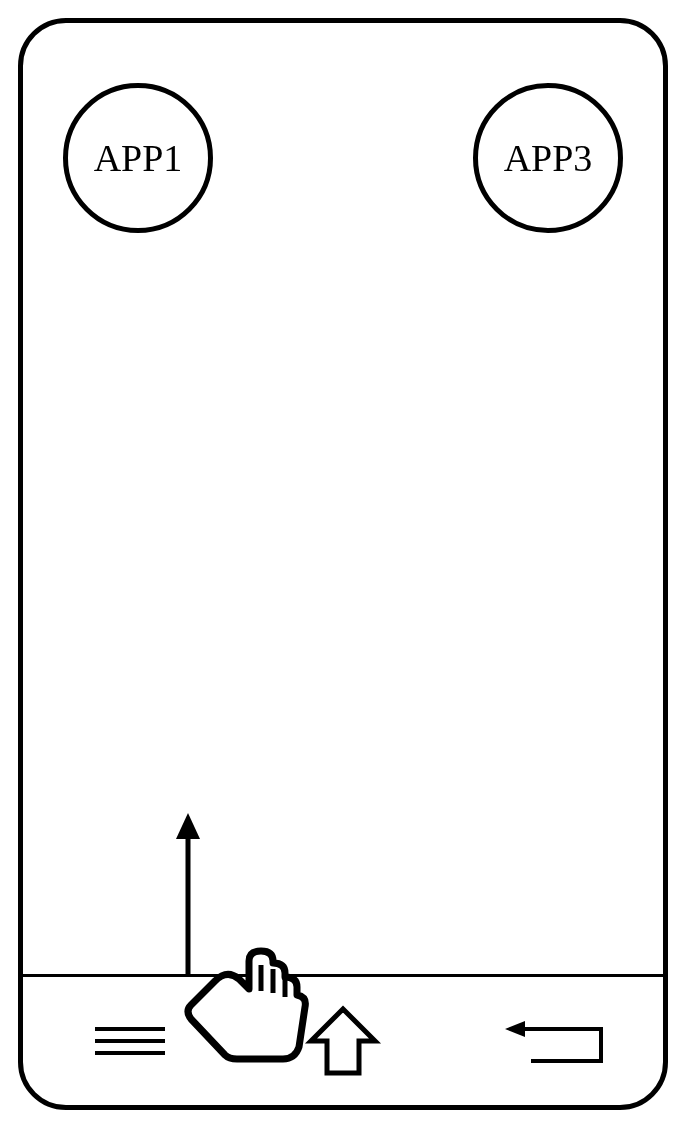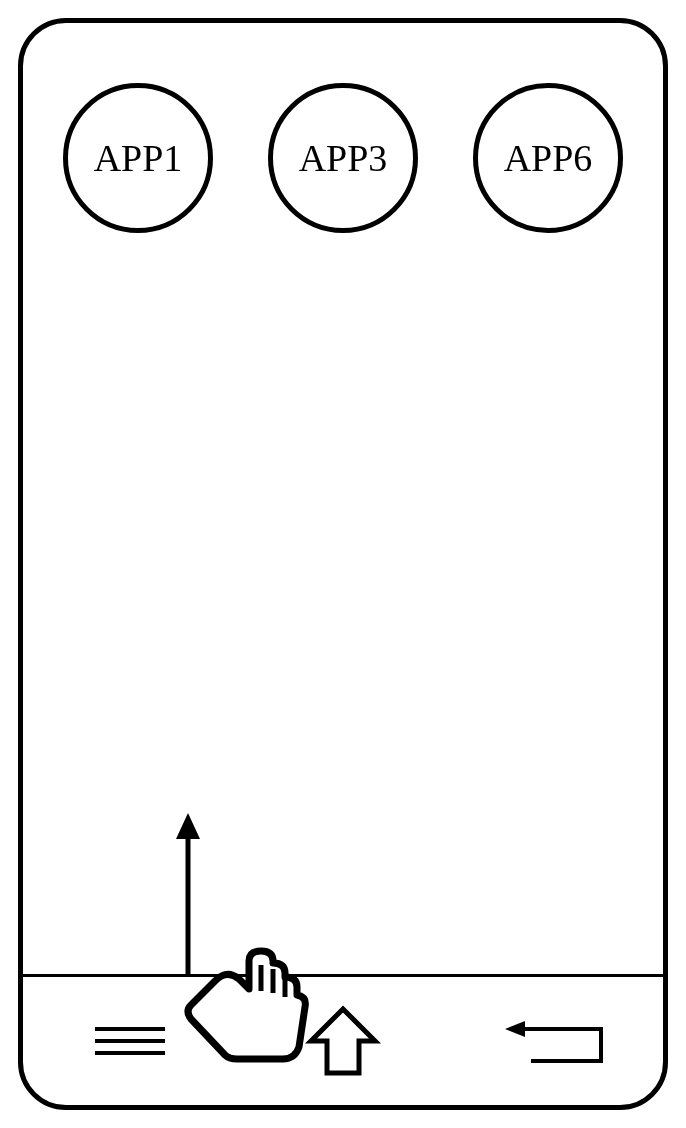--- a/index.html
+++ b/index.html
@@ -92,23 +92,20 @@
 <div class="phone">
 
   <div class="screen-area">
     <div class="apps-grid">
       <div class="app">
         <span>APP1</span>
       </div>
       <div class="app">
         <span>APP3</span>
       </div>
-      <div class="app">
-        <span>APP6</span>
-      </div>
     </div>
   </div>
 
   <div class="nav-separator"></div>
 
   <div class="nav-bar">
     <div class="nav-btn">
       <svg width="80" height="40" viewBox="0 0 80 40">
         <line x1="5" y1="8" x2="75" y2="8" stroke="#000" stroke-width="4"></line>
         <line x1="5" y1="20" x2="75" y2="20" stroke="#000" stroke-width="4"></line>

